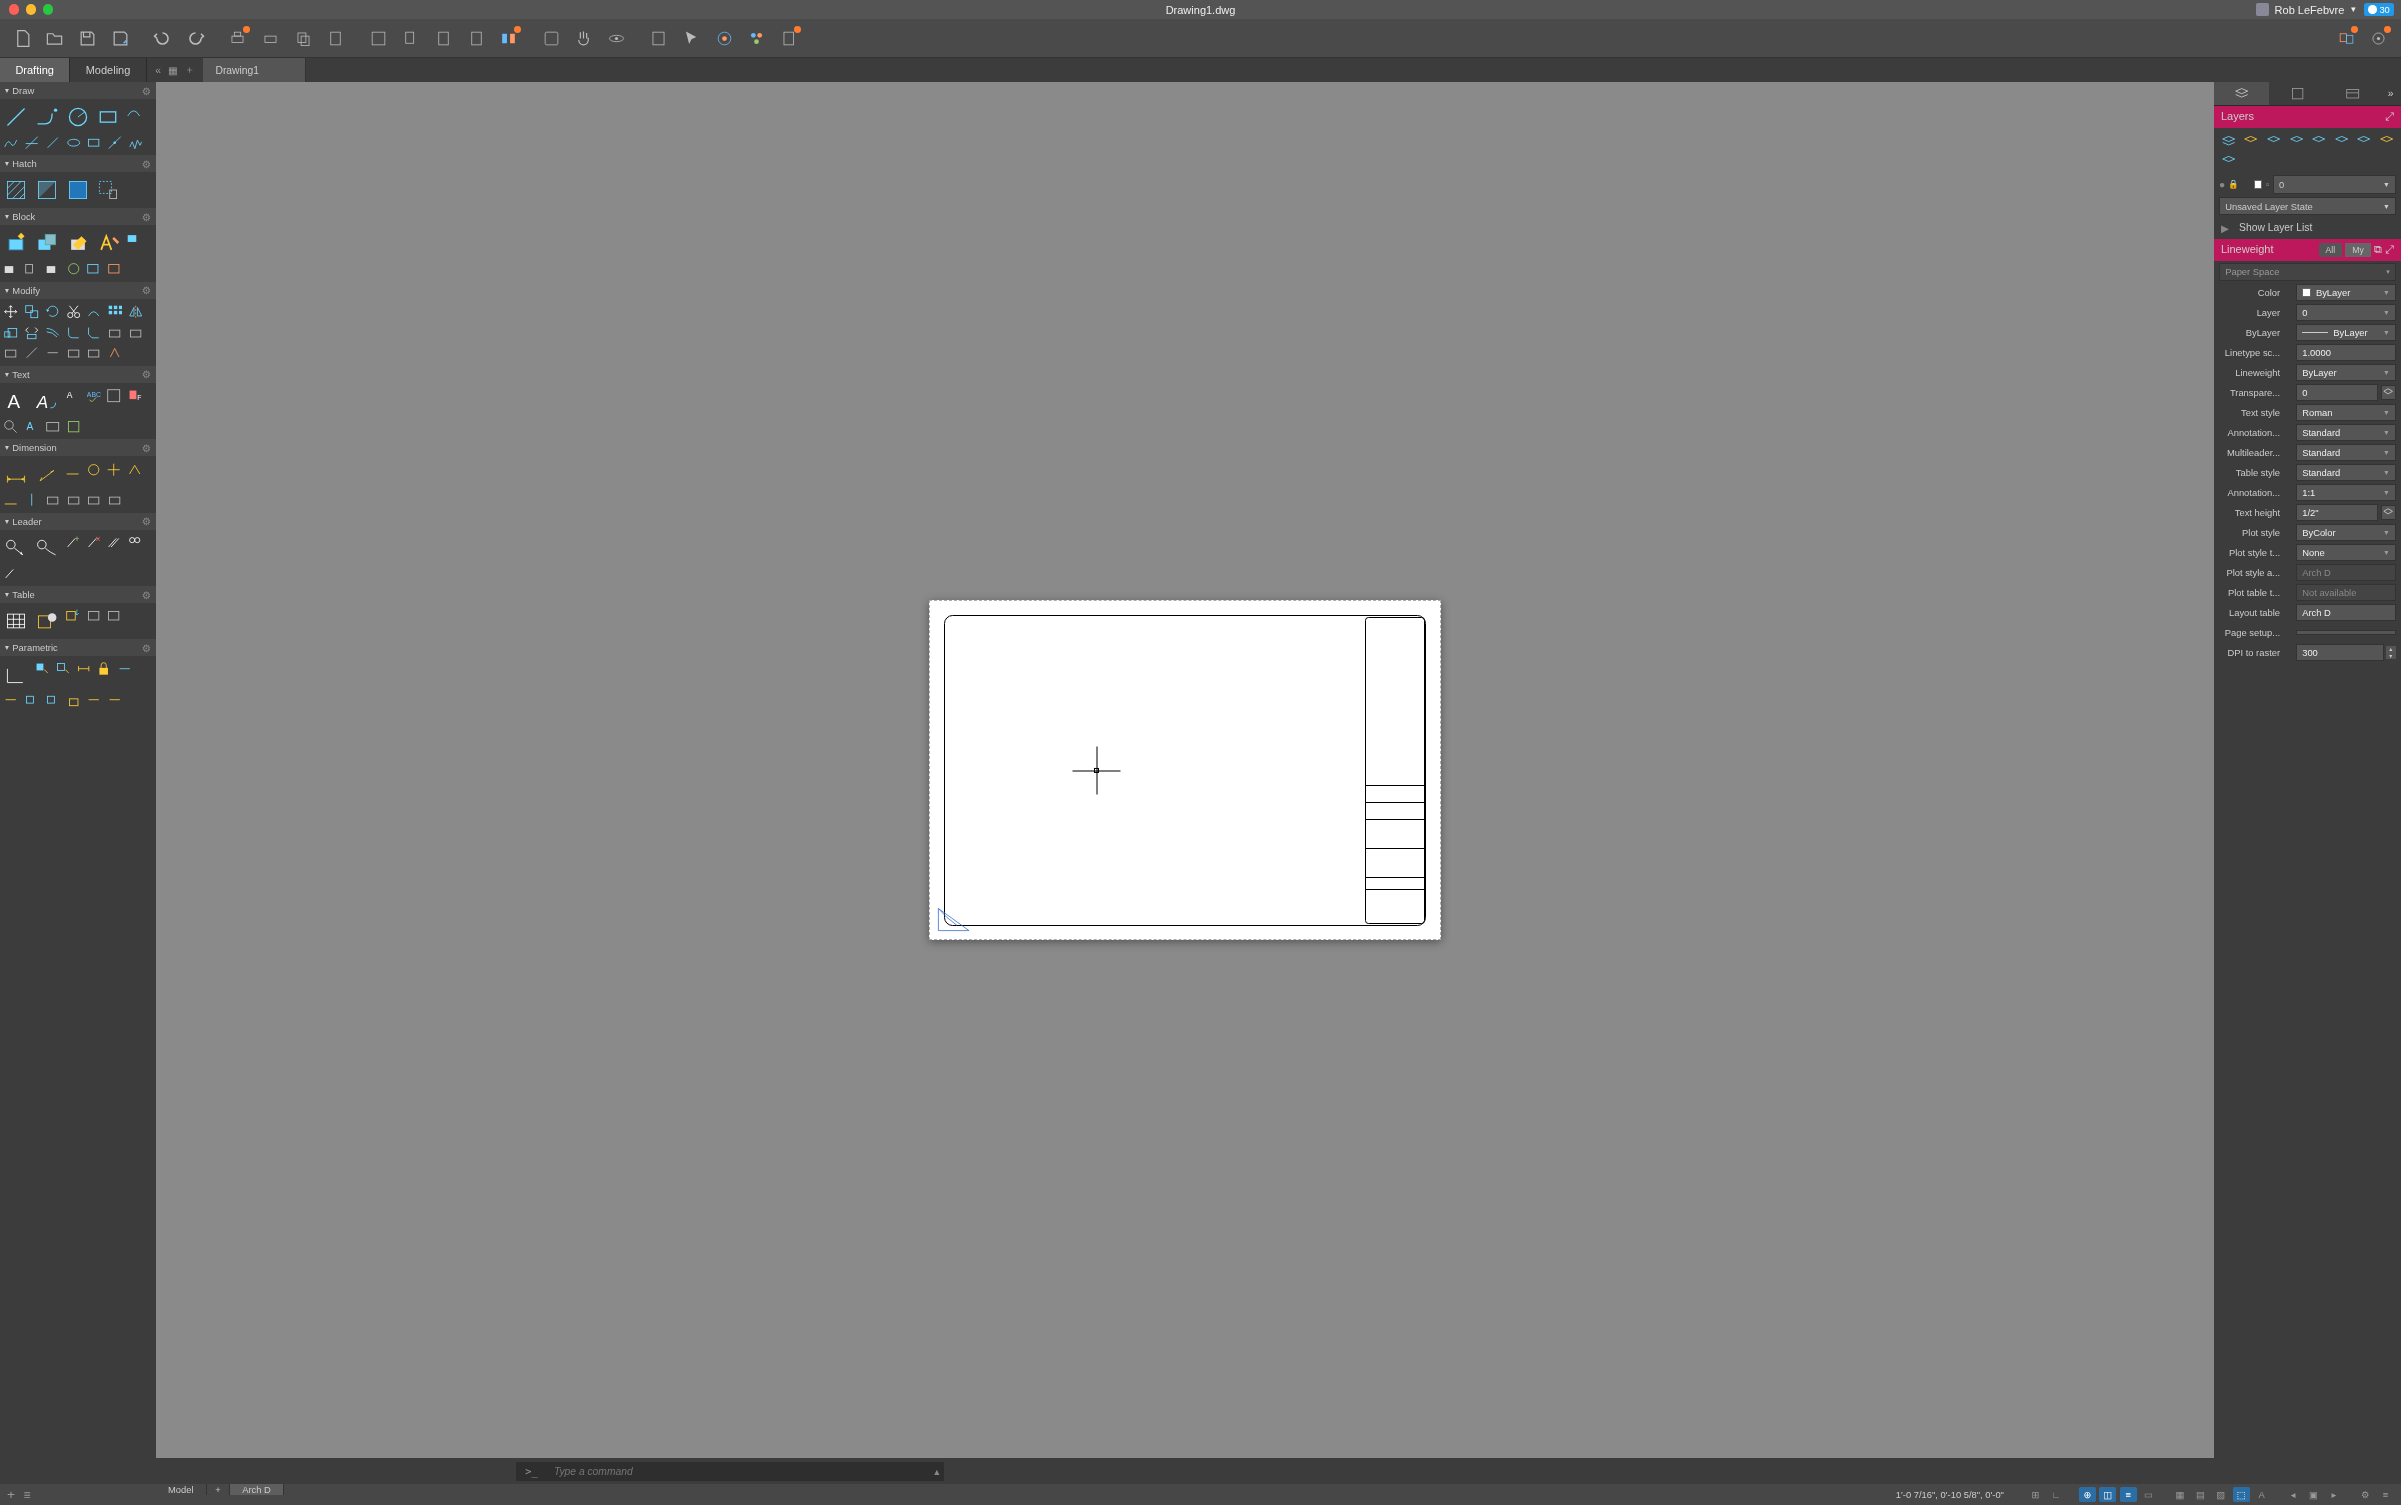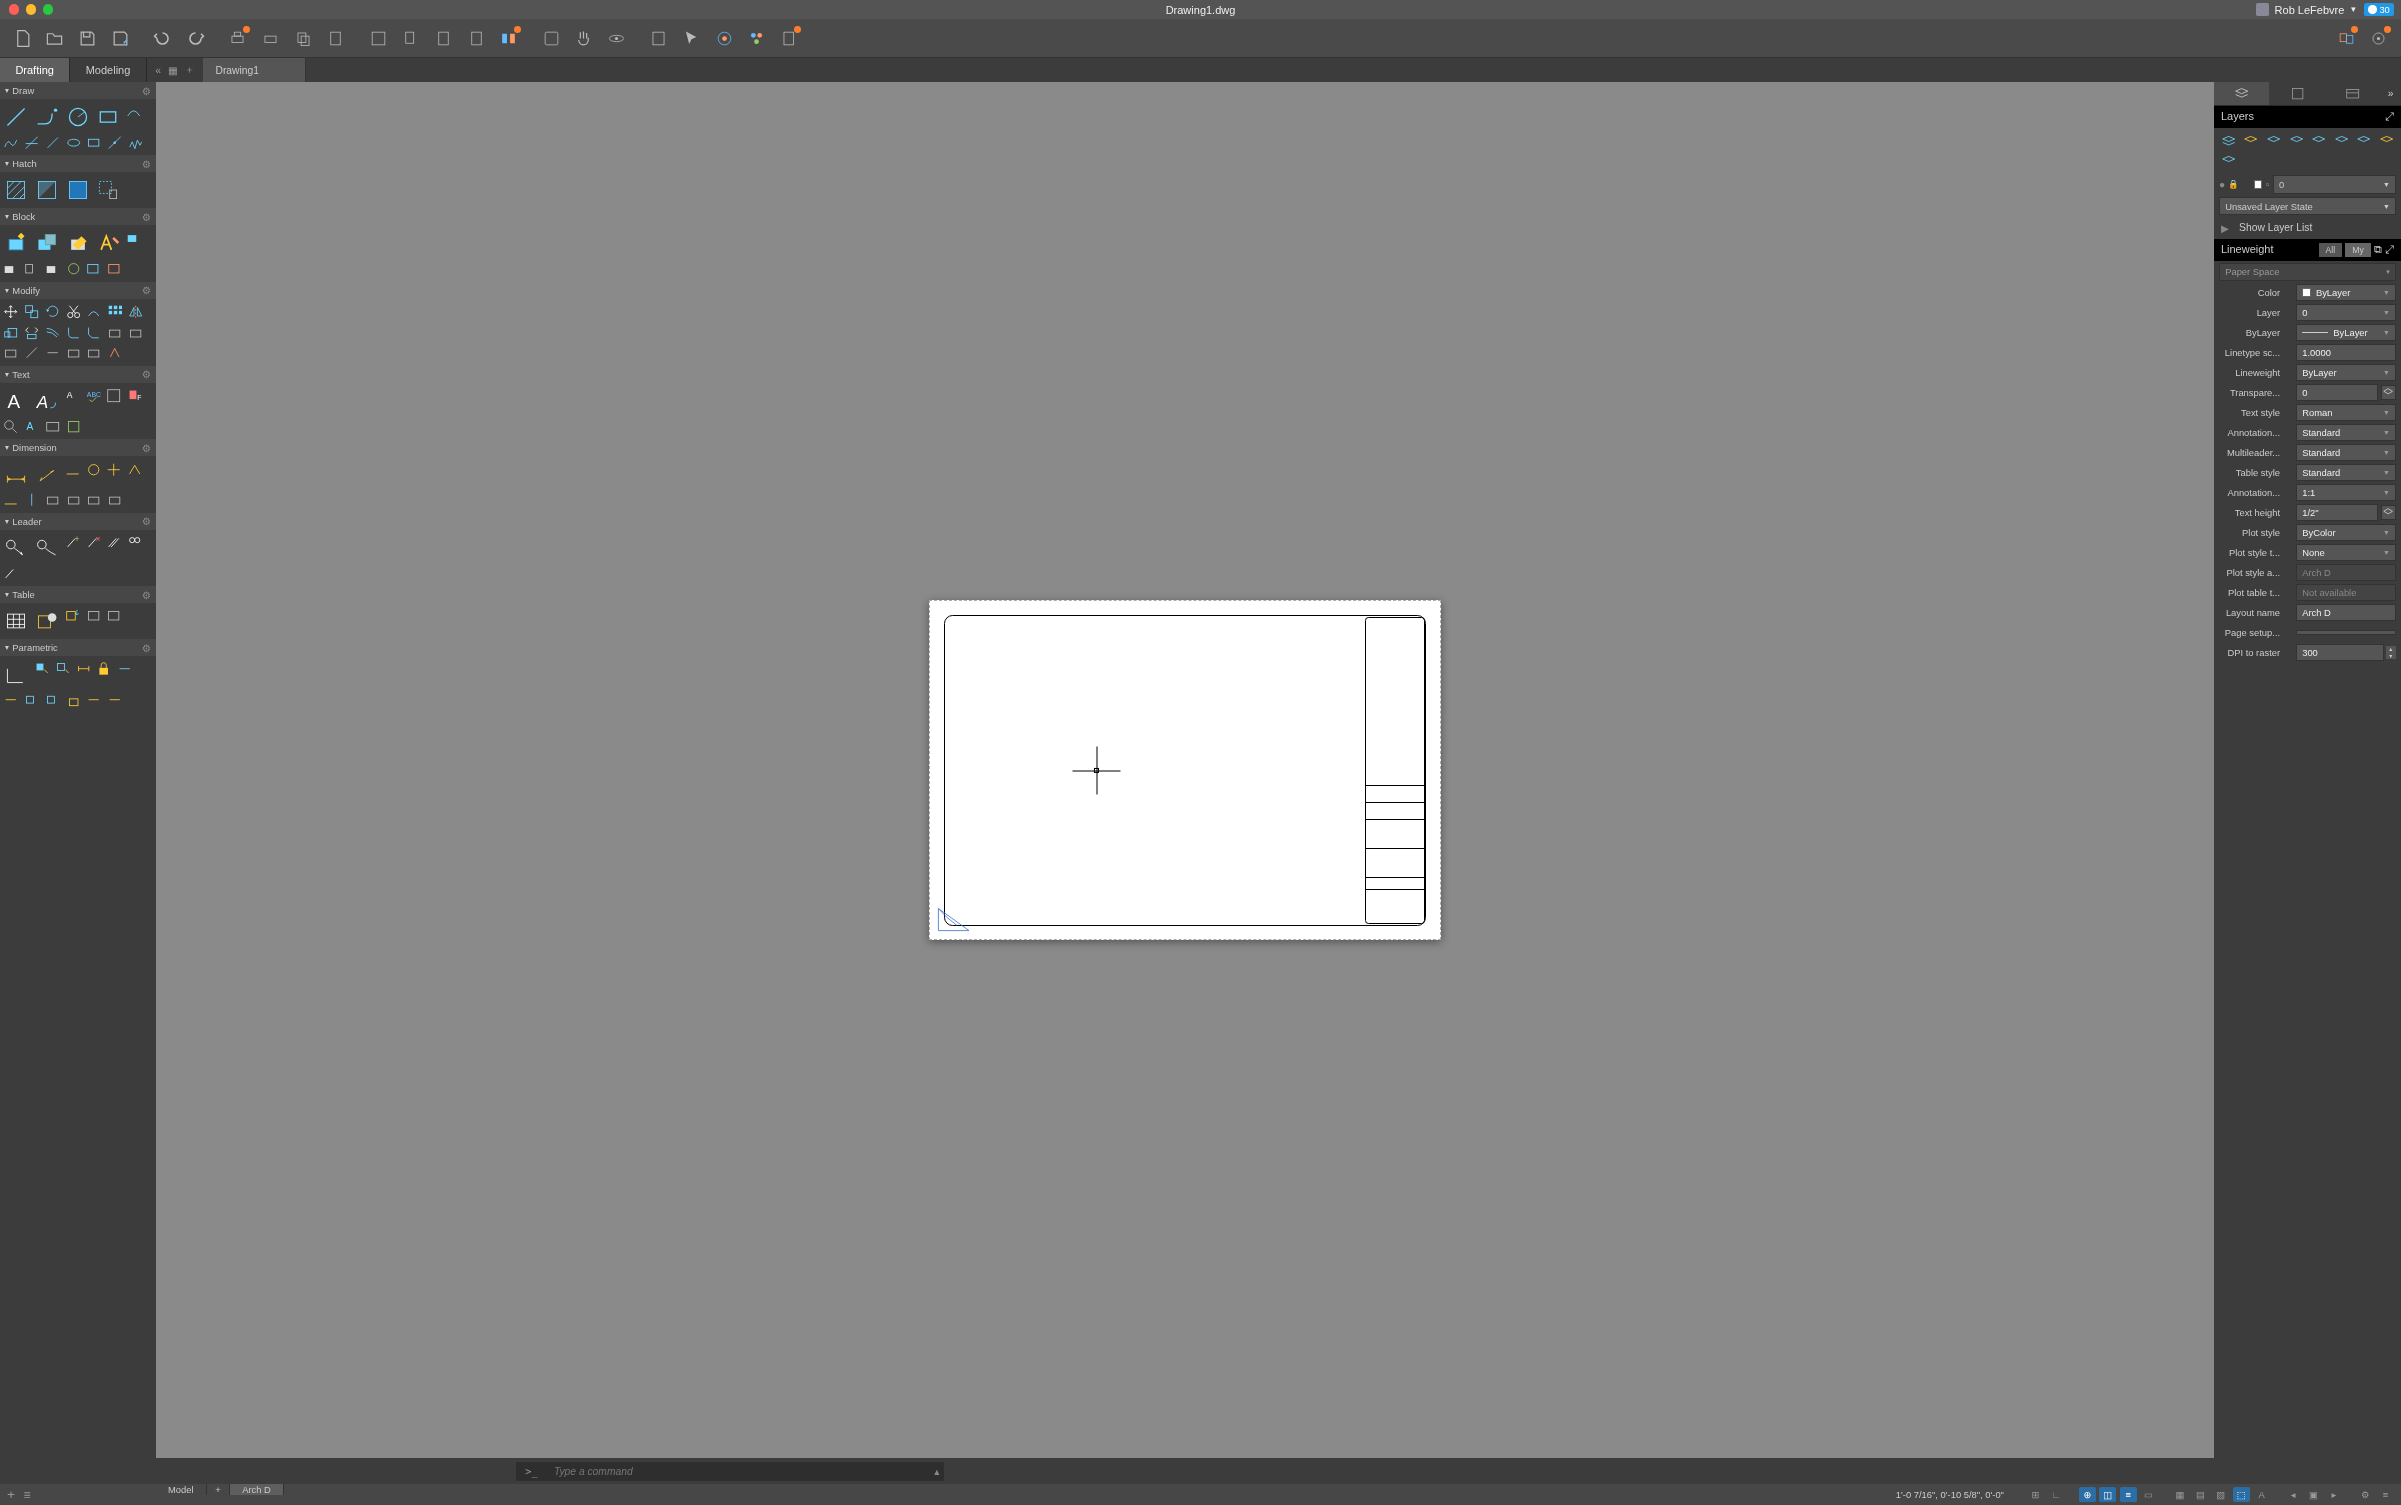--- a/index.html
+++ b/index.html
@@ -63,21 +63,21 @@
 .crosshair { position: absolute; left: 32%; top: 50%; width: 31px; height: 31px; transform: translate(-50%,-50%); }
 .crosshair::before, .crosshair::after { content: ''; position: absolute; background: #000; }
 .crosshair::before { left: 50%; top: -8.6px; bottom: -8.6px; width: 0.9px; }
 .crosshair::after { top: 50%; left: -8.6px; right: -8.6px; height: 0.9px; }
 .crosshair .box { position: absolute; left: 50%; top: 50%; width: 5.1px; height: 5.1px; border: 0.9px solid #000; transform: translate(-50%,-50%); }
 
 
 .rp-tab-row { height: 24px; display: flex; background: #3c3c3c; border-bottom: 0.9px solid #2a2a2a; }
 .rp-tab { flex: 1; display: flex; align-items: center; justify-content: center; }
 .rp-tab.active { background: #505050; }
-.rp-section-title { background: #000000; padding: 4.3px 6.9px; font-size: 11px; display:flex; justify-content:space-between;text-align:right;}
+.rp-section-title { background: #be185d; padding: 4.3px 6.9px; font-size: 11px; display:flex; justify-content:space-between;text-align:right;}
 .rp-row { display: flex; align-items: center; padding: 1.7px 5.1px; gap: 3.4px; }
 .rp-buttons { display: flex; flex-wrap: wrap; gap: 5.1px; padding: 5.1px 6.9px; justify-content: space-between; }
 .rp-icon { width: 15.4px; height: 15.4px; display:flex; align-items:center; justify-content:center; }
 .rp-select { flex: 1; background: #555; border: 0.9px solid #333; padding: 2.6px 5.1px; font-size: 9.4px; color: #ccc; display:flex; align-items:center; justify-content:space-between; }
 .rp-label { width: 77px; text-align: right; font-size: 9.4px; color: #ccc; padding-right: 16px; white-space: nowrap; overflow: hidden; text-overflow: ellipsis; }
 .rp-value { flex: 1; background: #555; border: 0.9px solid #333; padding: 1.7px 5.1px; font-size: 9.4px; color: #eee; display:flex; align-items:center; justify-content:space-between; }
 .rp-value.ro { background: #444; color:#888; }
 .prop-row { display:flex; align-items:center; padding: 0.9px 5.1px; height: 20px; }
 .mini-tab { padding: 1.7px 6.9px; font-size: 8.6px; background:#555; }
 .mini-tab.active { background:#666; }
@@ -1152,21 +1152,21 @@
               <span style="flex:1">Arch D</span>
             </div>
           </div>
           <div class="prop-row">
             <div class="rp-label">Plot table t...</div>
             <div class="rp-value ro">
               <span style="flex:1">Not available</span>
             </div>
           </div>
           <div class="prop-row">
-            <div class="rp-label">Layout name</div>
+            <div class="rp-label">Layout table</div>
             <div class="rp-value">
               <span style="flex:1">Arch D</span>
             </div>
           </div>
           <div class="prop-row">
             <div class="rp-label">Page setup...</div>
             <div class="rp-value">
               <span style="flex:1"></span>
             </div>
           </div>

